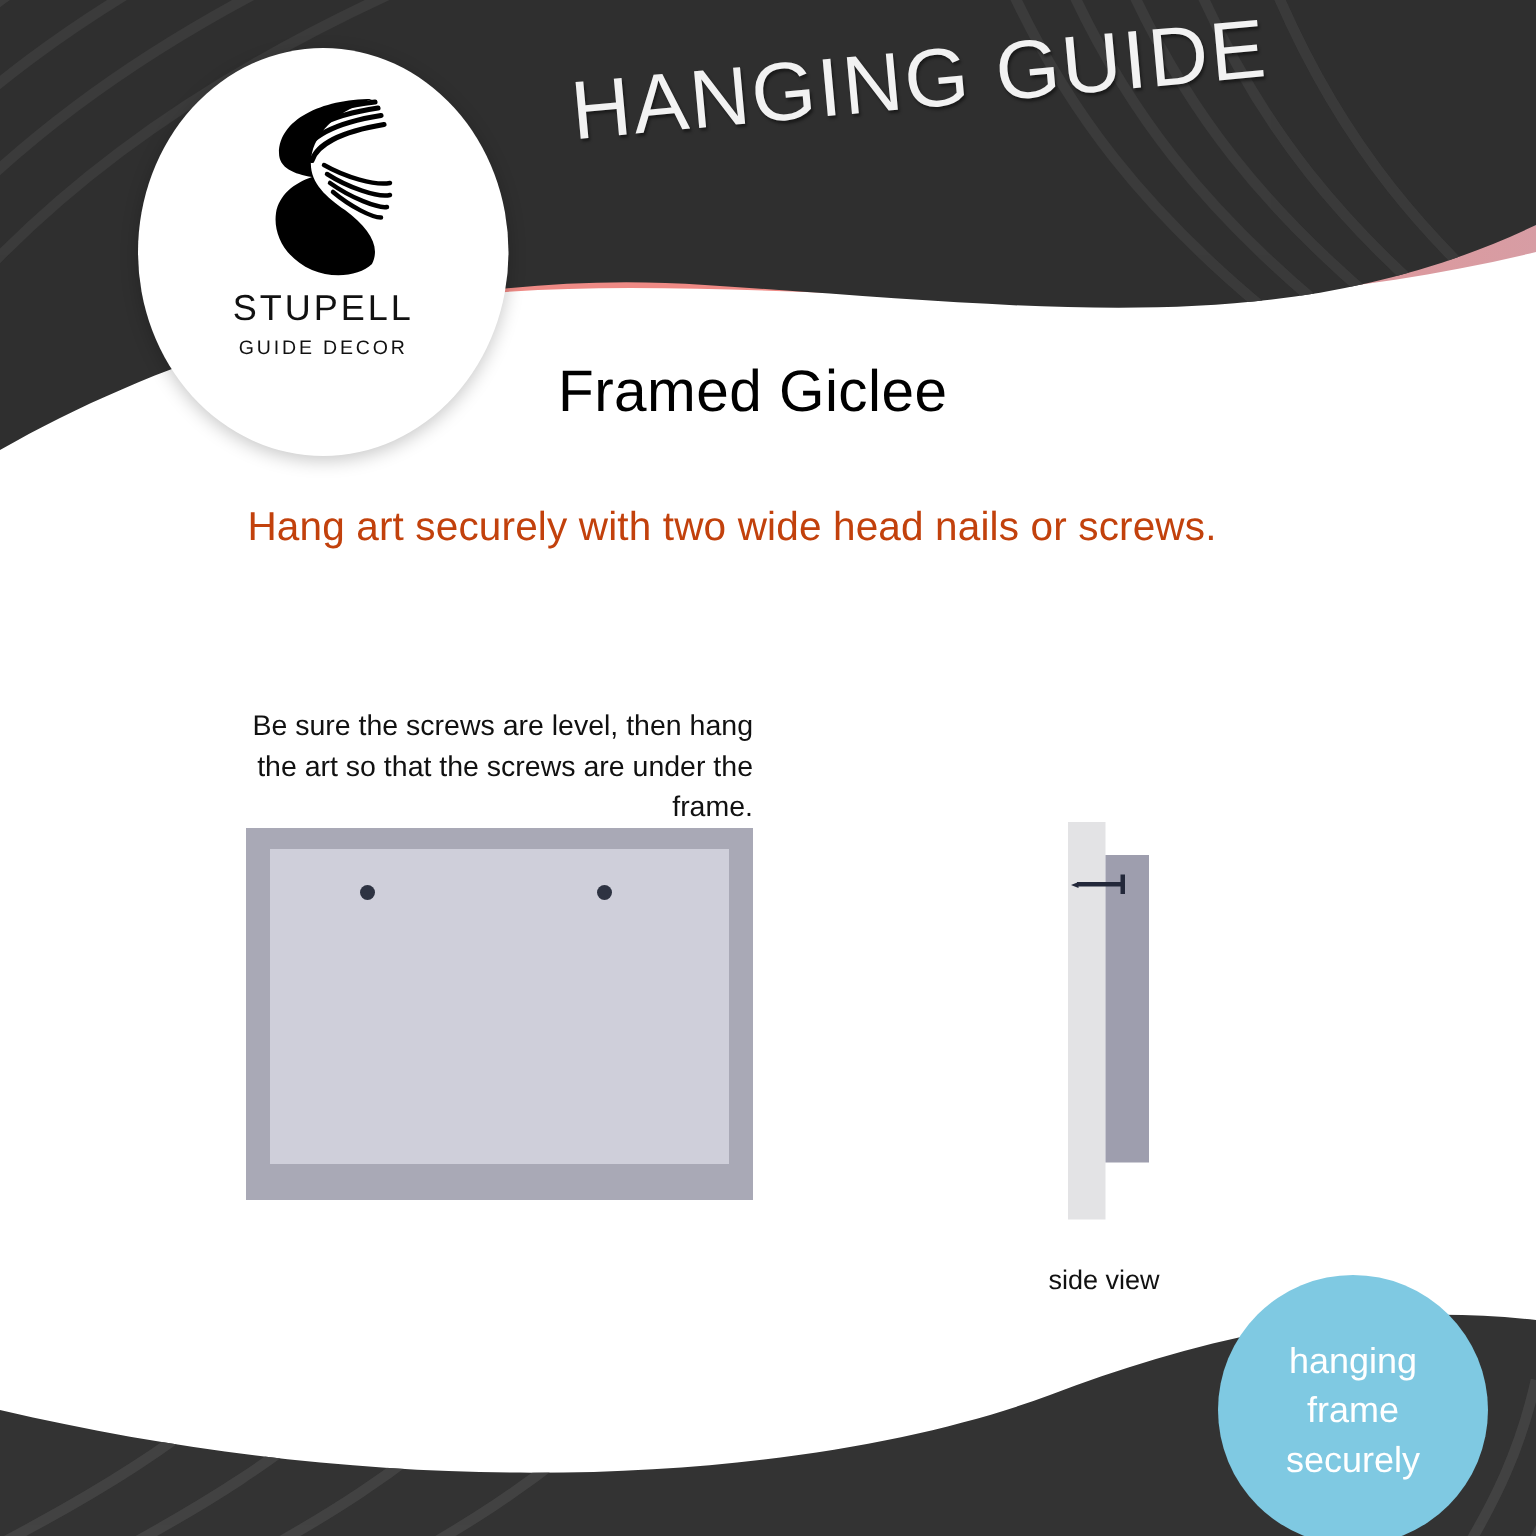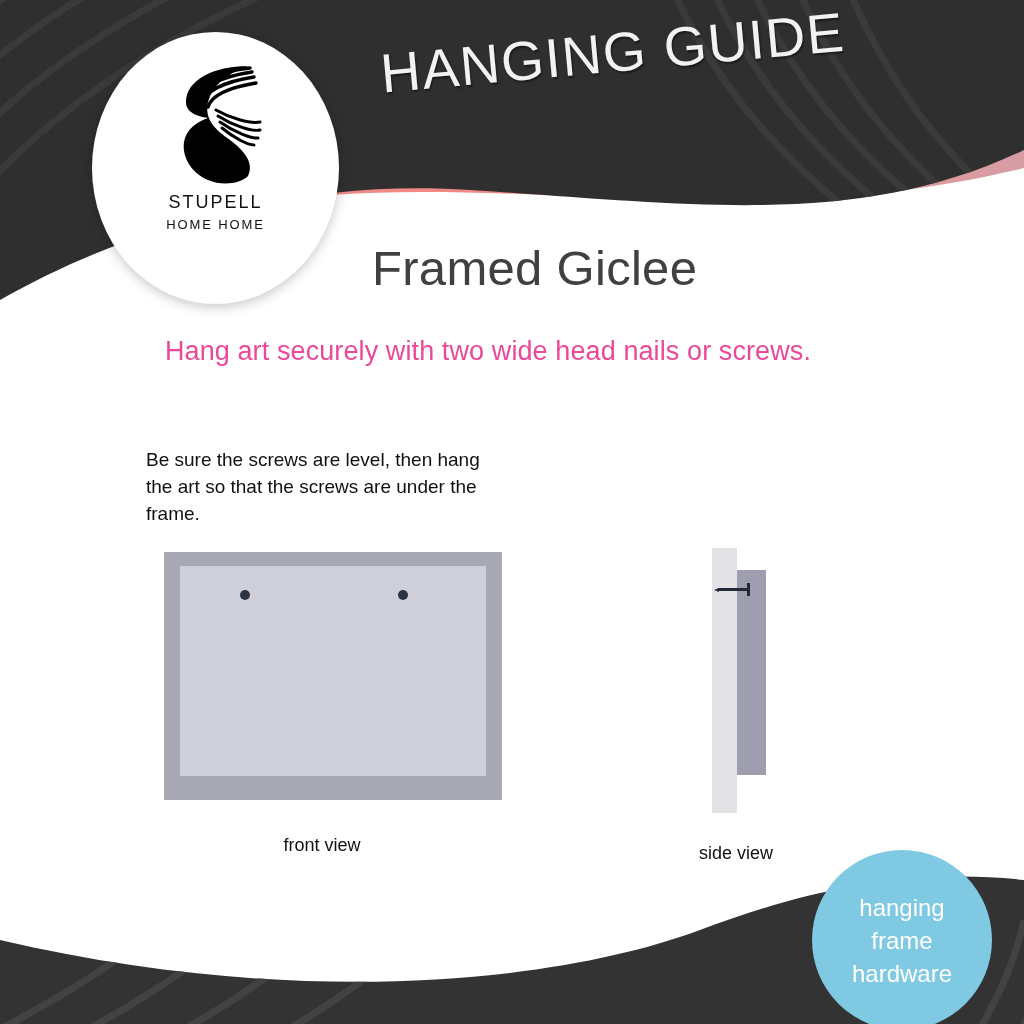--- a/index.html
+++ b/index.html
@@ -44,21 +44,21 @@
     align-items: center;
     justify-content: flex-start;
   }
   .logo-mark {
     margin-top: 26px;
     width: 120px;
     height: 128px;
   }
   .logo-word {
     margin-top: 6px;
-    font-size: 18px;
+    font-size: 24px;
     letter-spacing: 2.0px;
     color: #111111;
     font-weight: 400;
     font-family: "Liberation Sans", sans-serif;
   }
   .logo-sub {
     margin-top: 4px;
     font-size: 13px;
     letter-spacing: 1.9px;
     color: #111111;
@@ -79,49 +79,50 @@
     white-space: nowrap;
     text-shadow: 1px 2px 2px rgba(0,0,0,0.45);
     font-family: "Liberation Sans", sans-serif;
   }
 
   
   .product-type {
     position: absolute;
     left: 372px;
     top: 240px;
-    font-size: 49px;
-    color: #404040;
+    font-size: 39px;
+    color: #000000;
     font-weight: 400;
     letter-spacing: 0.3px;
     white-space: nowrap;
     font-family: "Liberation Sans", sans-serif;
   }
 
   
   .main-instruction {
     position: absolute;
     left: 0;
     top: 336px;
     width: 976px;
     text-align: center;
     font-size: 27px;
-    color: #ec4899;
+    color: #c2410c;
     letter-spacing: 0.1px;
     font-family: "Liberation Sans", sans-serif;
   }
 
   
   .col-caption {
     position: absolute;
-    text-align: left;
+    text-align: right;
     font-size: 19px;
     line-height: 27px;
     color: #111111;
     font-family: "Liberation Sans", sans-serif;
+    margin-top: 25px;
   }
   #front-caption {
     left: 146px;
     top: 446px;
     width: 356px;
   }
   #side-caption {
     left: 596px;
     top: 450px;
     width: 294px;
@@ -312,48 +313,47 @@
         <path d="M52,49 C55,39 70,30 100,25"></path>
       </g>
       <g fill="none" stroke="#000000" stroke-width="3.0" stroke-linecap="round">
         <path d="M60,52 C74,60 94,66 104,64"></path>
         <path d="M62,58 C76,67 96,74 104,72"></path>
         <path d="M64,64 C78,74 96,81 102,80"></path>
         <path d="M66,70 C78,80 92,87 98,87"></path>
       </g>
     </svg>
     <div class="logo-word">STUPELL</div>
-    <div class="logo-sub">HOME HOME</div>
+    <div class="logo-sub">GUIDE DECOR</div>
   </div>
 
   <div class="guide-title">HANGING GUIDE</div>
 
   <div class="product-type">Framed Giclee</div>
 
   <div class="main-instruction">Hang art securely with two wide head nails or screws.</div>
 
   <div class="col-caption" id="front-caption">Be sure the screws are level, then hang the art so that the screws are under the frame.</div>
 
   <div class="front-frame">
     <div class="front-mat">
       <span class="screw-dot left"></span>
       <span class="screw-dot right"></span>
     </div>
   </div>
 
-  <div class="view-label" id="front-view-label">front view</div>
 
 
   <div class="side-wall"></div>
   <div class="side-frame"></div>
   <div class="nail-point"></div>
   <div class="nail-shaft"></div>
   <div class="nail-head"></div>
 
   <div class="view-label" id="side-view-label">side view</div>
 
   <div class="hw-badge">
     <span>hanging</span>
     <span>frame</span>
-    <span>hardware</span>
+    <span>securely</span>
   </div>
 
 </div>
 
 </body></html>

